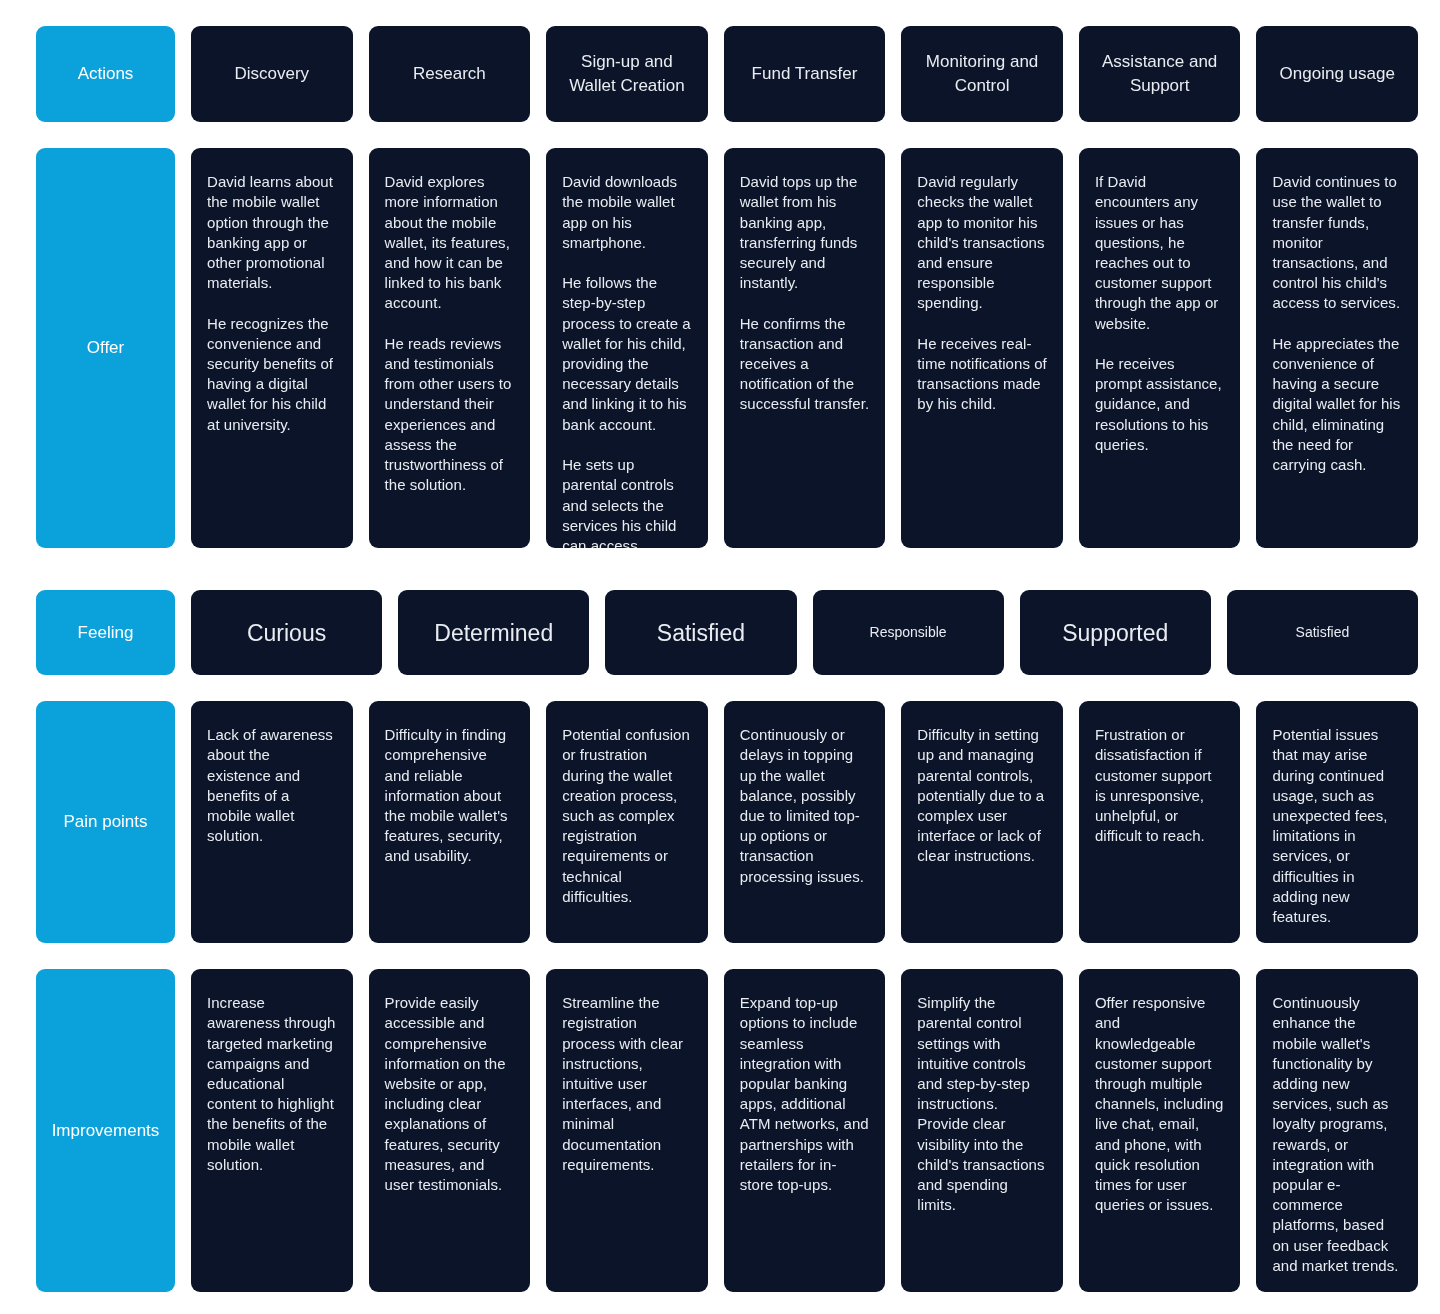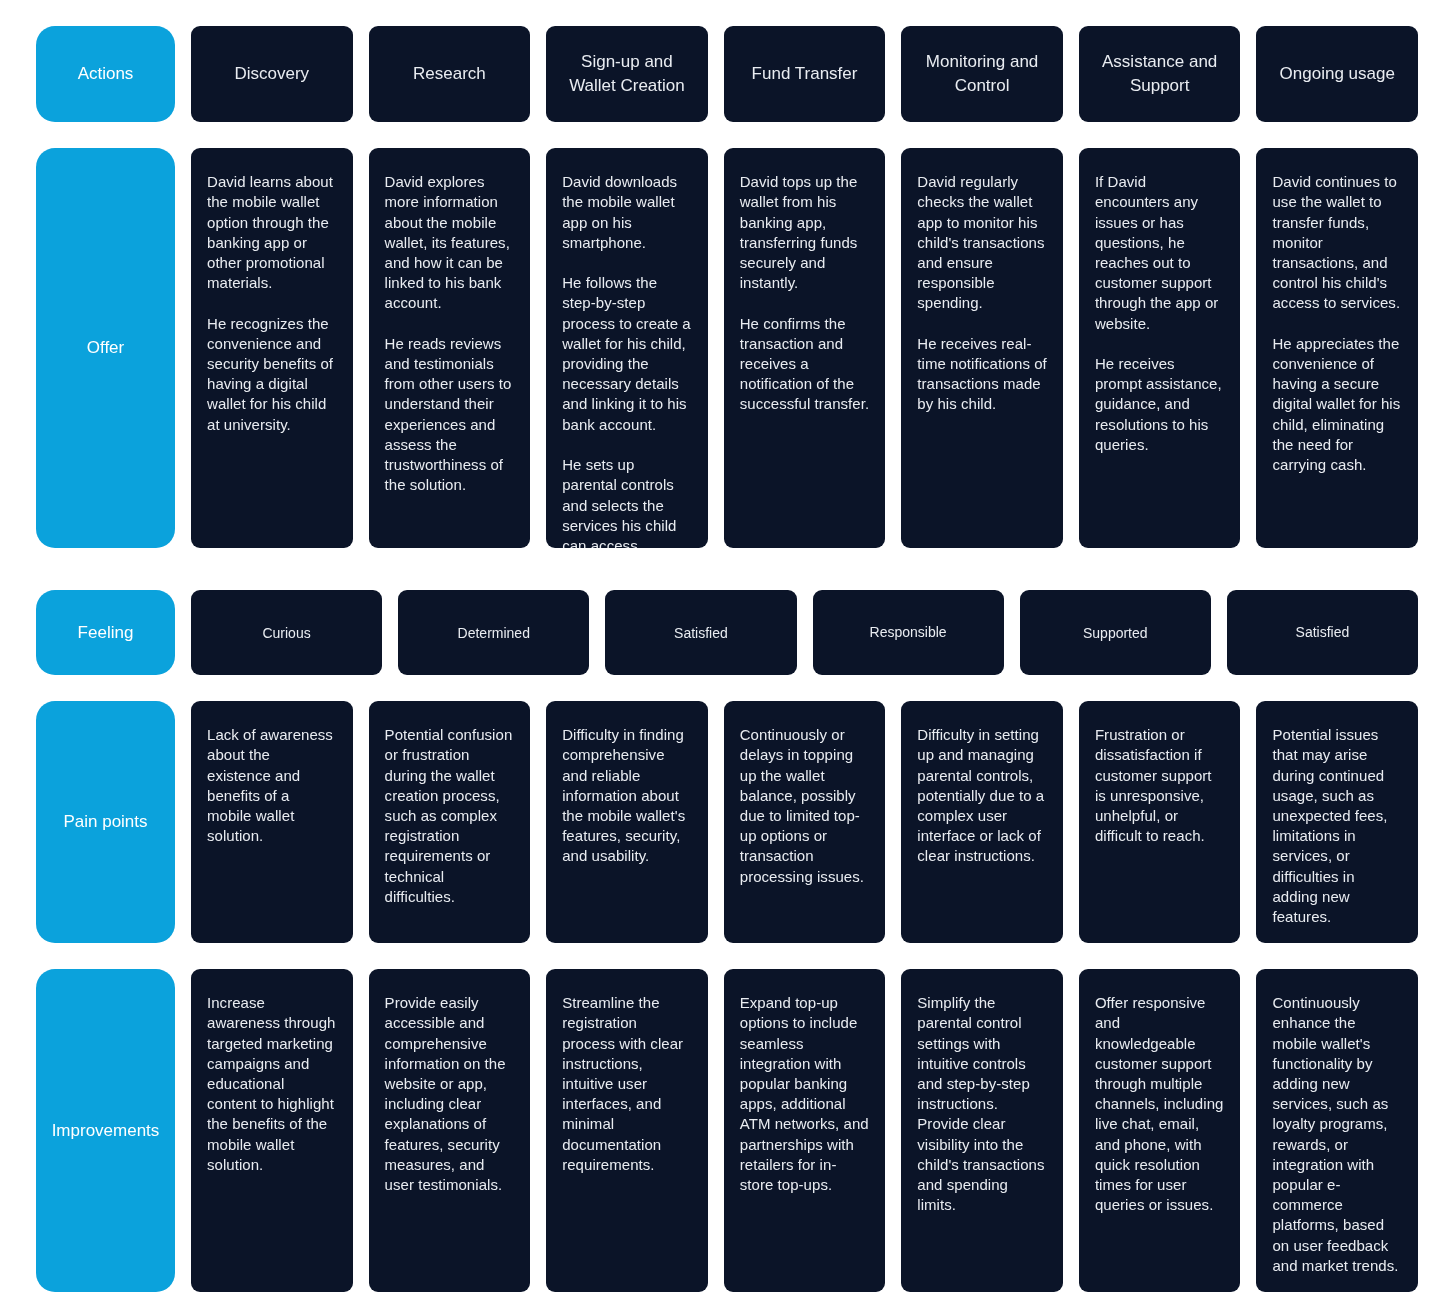--- a/index.html
+++ b/index.html
@@ -38,21 +38,21 @@
   .row-tasks{height:400px;}
   .row-feeling{height:97px;margin-top:16px;}
   .row-pain{height:243px;}
   .row-improvements{height:333px;}
 
   
   .label-cell{
     flex:0 0 139px;
     width:139px;
     background:var(--accent);
-    border-radius:19px;
+    border-radius:9px;
     color:#FFFFFF;
     display:flex;
     align-items:center;
     justify-content:center;
     text-align:center;
     font-size:17px;
     line-height:22px;
     padding:6px 8px;
   }
 
@@ -71,21 +71,21 @@
     align-items:center;
     justify-content:center;
     text-align:center;
     padding:10px 12px;
   }
   .cell-head{
     font-size:17px;
     line-height:24px;
   }
   .cell-feeling{
-    font-size:14px;
+    font-size:23px;
     line-height:22px;
   }
   .cell-feeling.small{
     font-size:14px;
     line-height:19px;
   }
   .body-text{
     font-size:15px;
     line-height:20.2px;
     color:var(--text);
@@ -193,26 +193,26 @@
   </div>
 
   <div class="row row-pain">
     <div class="label-cell">
       <span>Pain points</span>
     </div>
     <div class="cell">
       <div class="body-text">Lack of awareness about the existence and benefits of a mobile wallet solution.</div>
     </div>
     <div class="cell">
+      <div class="body-text">Difficulty in finding comprehensive and reliable information about the mobile wallet's features, security, and usability.</div>
+    </div>
+    <div class="cell">
       <div class="body-text">Potential confusion or frustration during the wallet creation process, such as complex registration requirements or technical difficulties.</div>
     </div>
     <div class="cell">
-      <div class="body-text">Difficulty in finding comprehensive and reliable information about the mobile wallet's features, security, and usability.</div>
-    </div>
-    <div class="cell">
       <div class="body-text">Continuously or delays in topping up the wallet balance, possibly due to limited top-up options or transaction processing issues.</div>
     </div>
     <div class="cell">
       <div class="body-text">Difficulty in setting up and managing parental controls, potentially due to a complex user interface or lack of clear instructions.</div>
     </div>
     <div class="cell">
       <div class="body-text">Frustration or dissatisfaction if customer support is unresponsive, unhelpful, or difficult to reach.</div>
     </div>
     <div class="cell">
       <div class="body-text">Potential issues that may arise during continued usage, such as unexpected fees, limitations in services, or difficulties in adding new features.</div>

